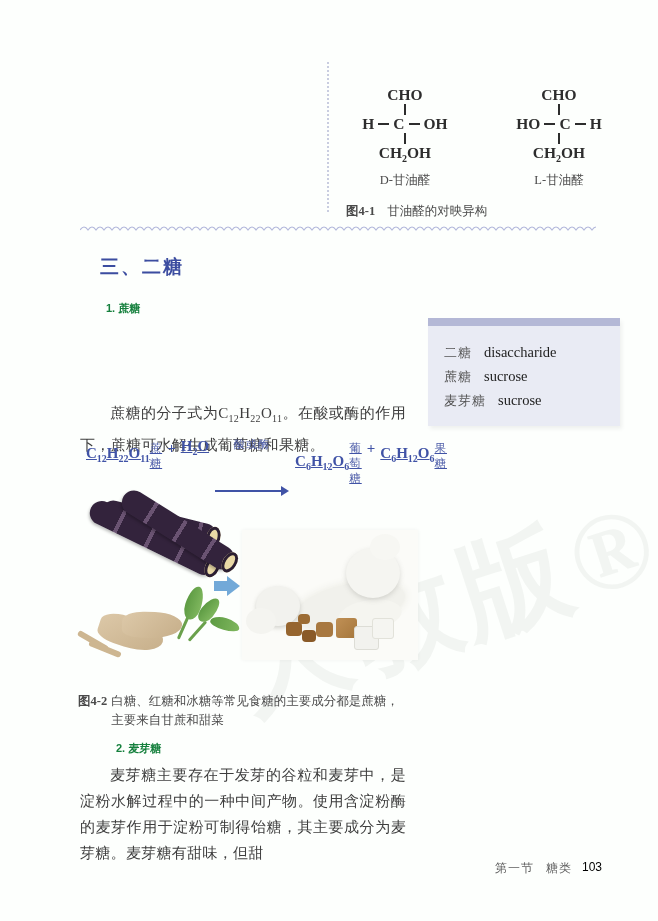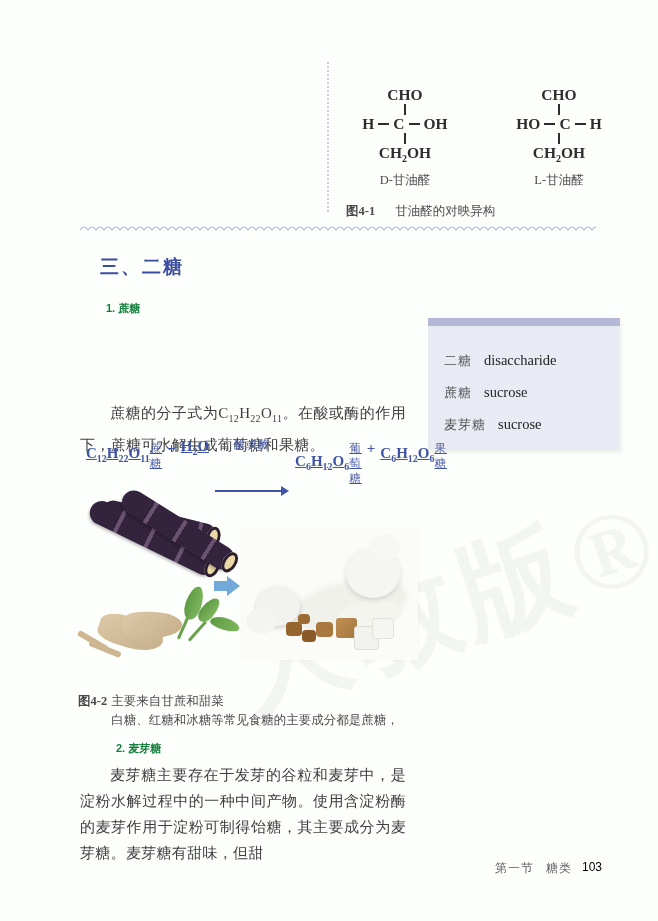--- a/index.html
+++ b/index.html
@@ -22,21 +22,21 @@
   }
   .fig41{position:absolute; left:346px; top:86px; width:280px;}
   .fig41-structs{display:flex; gap:36px;}
   .struct{display:flex; flex-direction:column; align-items:center; width:118px;
     font-size:15.5px; font-weight:bold; color:#2d2d2d;}
   .struct .vbond{width:1.5px; height:11px; background:#2d2d2d;}
   .struct .midrow{display:flex; align-items:center; gap:4px;}
   .struct .hbond{width:11px; height:1.5px; background:#2d2d2d;}
   .struct .slabel{margin-top:8px; font-size:12.5px; font-weight:normal; color:#4a4a4a;}
   .fig41-caption{margin-top:14px; font-size:12.5px; color:#4a4a4a;}
-  .fig41-caption .tag{font-weight:bold; margin-right:20px;}
+  .fig41-caption .tag{font-weight:bold; margin-right:12px;}
   
   .wavy{position:absolute; left:80px; top:223px; width:516px; height:12px;}
   
   .section-title{
     position:absolute; left:100px; top:254px;
     font-size:19px; font-weight:bold; color:#3c4da0; letter-spacing:2px;
     font-family:"Liberation Sans","DejaVu Sans",sans-serif;
   }
   .sub-heading{
     position:absolute; font-size:11px; font-weight:bold; color:#15803d;
@@ -53,21 +53,21 @@
   .p-sucrose1{top:322px;}
   .p-sucrose2{top:400px;}
   .p-maltose{top:762px;}
   sub{font-size:10px;}
   
   .vocab{position:absolute; left:428px; top:318px; width:192px;
     background:#e9ebf4; box-shadow:2px 3px 4px rgba(0,0,0,.06);}
   .vocab-strip{height:8px; background:#b4b8d6;}
   .vocab-rows{padding:13px 14px 12px 16px;}
   .vocab-row{display:flex; align-items:baseline; margin:3px 0; line-height:21px;}
-  .vocab-cn{font-size:13px; color:#555; margin-right:12px; letter-spacing:1px;margin-top:8px;}
+  .vocab-cn{font-size:13px; color:#555; margin-right:12px; letter-spacing:1px;}
   .vocab-en{font-size:14.5px; color:#1e1e1e; font-family:"Liberation Serif",serif;}
   
   .equation{position:absolute; left:86px; top:438px; width:340px;
     display:flex; align-items:flex-start; color:#4053a6; font-weight:bold;
     font-size:15px;}
   .eq-term{display:flex; flex-direction:row; align-items:center;text-decoration:underline;}
   .eq-label{font-size:11.5px; font-weight:normal; color:#4c5ca8; margin-top:3px; letter-spacing:1px;}
   .eq-plus{margin:0 5px; line-height:20px;}
   .eq-arrow{display:flex; flex-direction:column; align-items:center; margin:0 6px; width:74px;gap:36px;}
   .eq-cond{font-size:11px; font-weight:normal; color:#4c5ca8; line-height:13px; letter-spacing:1px;}
@@ -275,22 +275,22 @@
       <div class="nug nug4"></div>
       <div class="cube cube-brown"></div>
       <div class="cube cube-white1"></div>
       <div class="cube cube-white2"></div>
     </div>
   </div>
 
   <div class="fig42-caption">
     <span class="tag">图4-2</span>
     <span>
+      <span style="display:block">白糖、红糖和冰糖等常见食糖的主要成分都是蔗糖，</span>
       <span style="display:block">主要来自甘蔗和甜菜</span>
-      <span style="display:block">白糖、红糖和冰糖等常见食糖的主要成分都是蔗糖，</span>
     </span>
   </div>
 
   <div class="sub-heading sub2">2. 麦芽糖</div>
   <div class="bodypara p-maltose">麦芽糖主要存在于发芽的谷粒和麦芽中，是淀粉水解过程中的一种中间产物。使用含淀粉酶的麦芽作用于淀粉可制得饴糖，其主要成分为麦芽糖。麦芽糖有甜味，但甜</div>
 
   <div class="footer">
     <span>第一节</span>
     <span class="sep"></span>
     <span>糖类</span>

